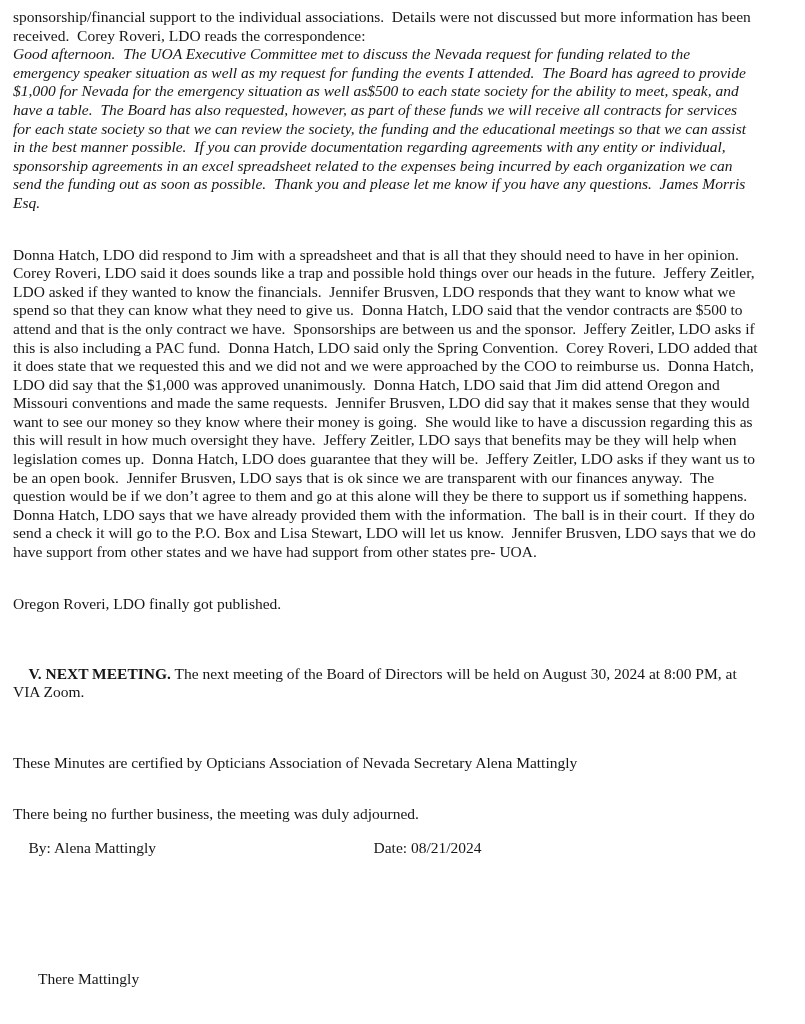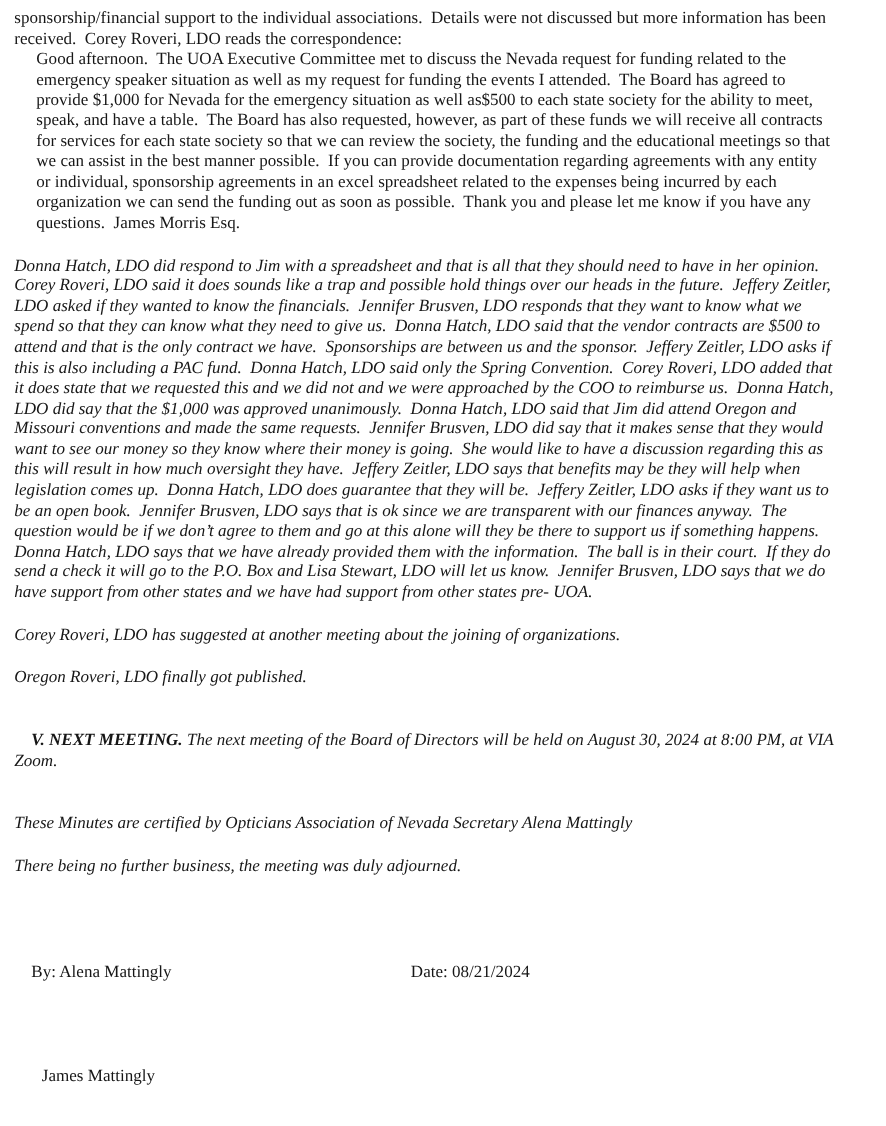--- a/index.html
+++ b/index.html
@@ -23,33 +23,32 @@
     box-sizing: border-box;
     padding: 8px 16px 0 13px;
     background: #ffffff;
   }
   .para {
     margin: 0;
     white-space: pre-wrap;
     text-align: left;
   }
   .gap {
-    margin-top: 20px;
-    font-style: italic;
+    margin-top: 33px;
   }
   .italic {
-    margin-left: 20px;
+    font-style: italic;
   }
   .bold {
     font-weight: bold;
     text-align: right;
   }
   .sig-row {
     position: absolute;
-    top: 856px;
+    top: 820px;
     left: 13px;
     width: 776px;
     white-space: pre-wrap;
   }
   .sig-by {
     display: inline-block;
     width: 345px;
   }
   .footer-block {
     position: absolute;
@@ -62,34 +61,33 @@
 <body>
 
 <div class="page">
 
   <p class="para">sponsorship/financial support to the individual associations.  Details were not discussed but more information has been received.  Corey Roveri, LDO reads the correspondence:</p>
 
   <p class="para italic">Good afternoon.  The UOA Executive Committee met to discuss the Nevada request for funding related to the emergency speaker situation as well as my request for funding the events I attended.  The Board has agreed to provide $1,000 for Nevada for the emergency situation as well as$500 to each state society for the ability to meet, speak, and have a table.  The Board has also requested, however, as part of these funds we will receive all contracts for services for each state society so that we can review the society, the funding and the educational meetings so that we can assist in the best manner possible.  If you can provide documentation regarding agreements with any entity or individual, sponsorship agreements in an excel spreadsheet related to the expenses being incurred by each organization we can send the funding out as soon as possible.  Thank you and please let me know if you have any questions.  James Morris Esq.</p>
 
   <p class="para gap">Donna Hatch, LDO did respond to Jim with a spreadsheet and that is all that they should need to have in her opinion.  Corey Roveri, LDO said it does sounds like a trap and possible hold things over our heads in the future.  Jeffery Zeitler, LDO asked if they wanted to know the financials.  Jennifer Brusven, LDO responds that they want to know what we spend so that they can know what they need to give us.  Donna Hatch, LDO said that the vendor contracts are $500 to attend and that is the only contract we have.  Sponsorships are between us and the sponsor.  Jeffery Zeitler, LDO asks if this is also including a PAC fund.  Donna Hatch, LDO said only the Spring Convention.  Corey Roveri, LDO added that it does state that we requested this and we did not and we were approached by the COO to reimburse us.  Donna Hatch, LDO did say that the $1,000 was approved unanimously.  Donna Hatch, LDO said that Jim did attend Oregon and Missouri conventions and made the same requests.  Jennifer Brusven, LDO did say that it makes sense that they would want to see our money so they know where their money is going.  She would like to have a discussion regarding this as this will result in how much oversight they have.  Jeffery Zeitler, LDO says that benefits may be they will help when legislation comes up.  Donna Hatch, LDO does guarantee that they will be.  Jeffery Zeitler, LDO asks if they want us to be an open book.  Jennifer Brusven, LDO says that is ok since we are transparent with our finances anyway.  The question would be if we don’t agree to them and go at this alone will they be there to support us if something happens.  Donna Hatch, LDO says that we have already provided them with the information.  The ball is in their court.  If they do send a check it will go to the P.O. Box and Lisa Stewart, LDO will let us know.  Jennifer Brusven, LDO says that we do have support from other states and we have had support from other states pre- UOA.</p>
 
-  <p class="para gap">Corey Roveri, LDO has suggested at another meeting about the joining of organizations.</p>
 
   <p class="para gap">Oregon Roveri, LDO finally got published.</p>
 
   <p class="para gap">
     <span class="bold">V. NEXT MEETING.</span><span> The next meeting of the Board of Directors will be held on August 30, 2024 at 8:00 PM, at VIA Zoom.</span>
   </p>
 
   <p class="para gap">These Minutes are certified by Opticians Association of Nevada Secretary Alena Mattingly</p>
 
   <p class="para gap">There being no further business, the meeting was duly adjourned.</p>
 
   <div class="sig-row">
     <span class="sig-by">By: Alena Mattingly</span><span>Date: 08/21/2024</span>
   </div>
 
   <div class="footer-block">
-    <div class="para">James Mattingly</div>
+    <div class="para">There Mattingly</div>
     
   </div>
 
 </div>
 
 </body></html>

